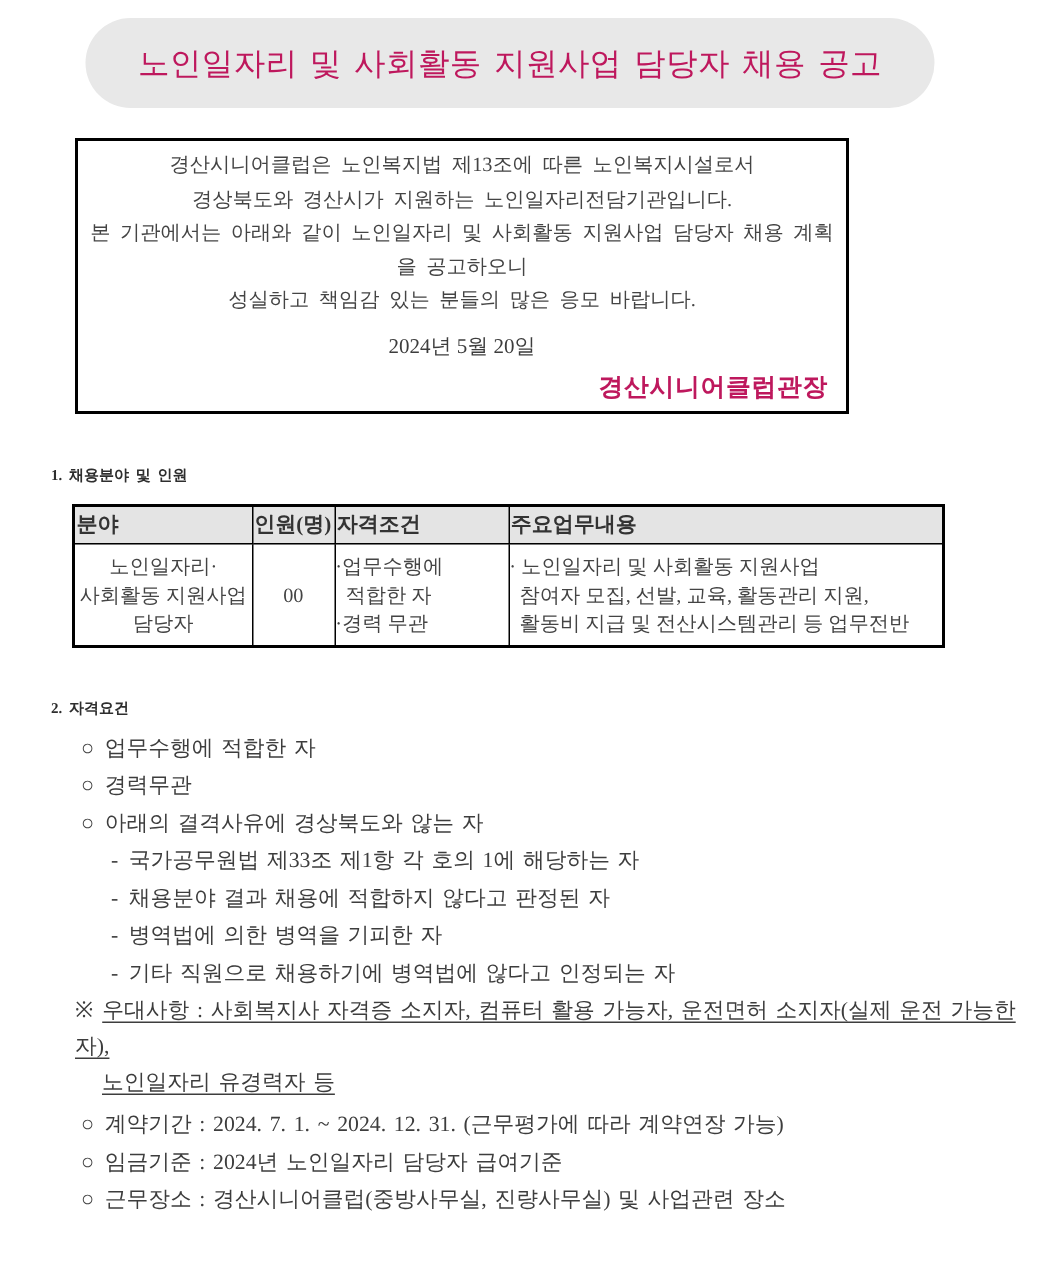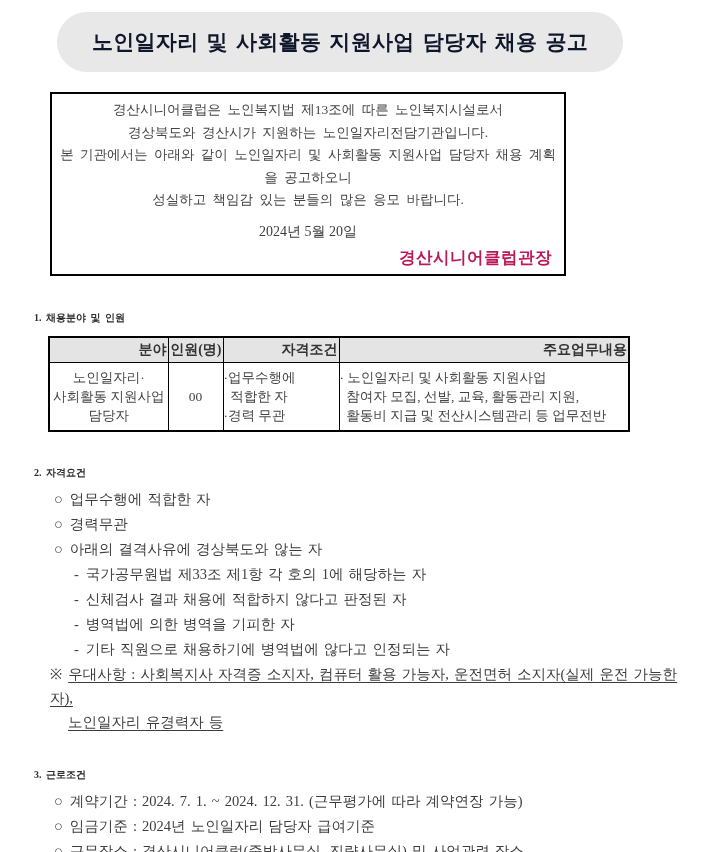--- a/index.html
+++ b/index.html
@@ -11,21 +11,21 @@
     color: #3a3a3a;
   }
   
   .title-box {
     width: 566px; height: 60px; margin: 12px 0 0 57px;
     background: #e8e8e8; border-radius: 31px;
     display: flex; align-items: center; justify-content: center;
   }
   .title-box .title-text {
     font-family: "Liberation Sans", "DejaVu Sans", sans-serif;
-    font-weight: 700; font-size: 21px; color: #0f172a; letter-spacing: 0.3px;
+    font-weight: 400; font-size: 21px; color: #be185d; letter-spacing: 0.3px;
     word-spacing: 2px;
   }
   
   .intro-box {
     width: 516px; margin: 20px 0 0 50px;
     border: 2px solid #000;
     padding: 5px 8px 4px;
     text-align: center; font-size: 13.5px; color: #444;
   }
   .intro-box .line { line-height: 22.5px; word-spacing: 3px; }
@@ -45,21 +45,21 @@
   
   table.recruit {
     margin: 8px 0 0 48px; width: 580px;
     border-collapse: collapse; border: 2px solid #000;
     table-layout: fixed; font-size: 13.5px; color: #444;
   }
   table.recruit th, table.recruit td { border: 1px solid #000; }
   table.recruit th {
     background: #e4e4e4; height: 26px;
     font-weight: 700; font-size: 14px; color: #333;
-    text-align: right; word-spacing: 1px;
+    text-align: left; word-spacing: 1px;
   }
   table.recruit td { line-height: 19px; padding: 5px 0; vertical-align: middle; }
   td.cell-center { text-align: center; white-space: pre-wrap; }
   td.cell-left { text-align: left; padding-left: 7px; white-space: pre-wrap; }
   
   .li {
     margin-left: 54px; line-height: 25px; font-size: 14.5px;
     word-spacing: 1.5px; color: #3d3d3d;
   }
   .li.first { margin-top: 4px; }
@@ -118,24 +118,23 @@
   활동비 지급 및 전산시스템관리 등 업무전반</td>
       </tr>
     </tbody>
   </table>
 
   <div class="sec-heading">2. 자격요건</div>
   <div class="li first"><span class="mk">○</span><span>업무수행에 적합한 자</span></div>
   <div class="li"><span class="mk">○</span><span>경력무관</span></div>
   <div class="li"><span class="mk">○</span><span>아래의 결격사유에 경상북도와 않는 자</span></div>
   <div class="li sub"><span class="mk">-</span><span>국가공무원법 제33조 제1항 각 호의 1에 해당하는 자</span></div>
-  <div class="li sub"><span class="mk">-</span><span>신체검사 결과 채용에 적합하지 않다고 판정된 자</span></div>
+  <div class="li sub"><span class="mk">-</span><span>채용분야 결과 채용에 적합하지 않다고 판정된 자</span></div>
   <div class="li sub"><span class="mk">-</span><span>병역법에 의한 병역을 기피한 자</span></div>
   <div class="li sub"><span class="mk">-</span><span>기타 직원으로 채용하기에 병역법에 않다고 인정되는 자</span></div>
   <div class="note"><span class="mk">※</span><span class="u">우대사항 : 사회복지사 자격증 소지자, 컴퓨터 활용 가능자, 운전면허 소지자(실제 운전 가능한 자),</span></div>
   <div class="note note-cont"><span class="u">노인일자리 유경력자 등</span></div>
 
-  <div class="sec-heading">3. 근로조건</div>
   <div class="li first"><span class="mk">○</span><span>계약기간 : 2024. 7. 1. ~ 2024. 12. 31. (근무평가에 따라 계약연장 가능)</span></div>
   <div class="li"><span class="mk">○</span><span>임금기준 : 2024년 노인일자리 담당자 급여기준</span></div>
   <div class="li"><span class="mk">○</span><span>근무장소 : 경산시니어클럽(중방사무실, 진량사무실) 및 사업관련 장소</span></div>
 
 </div>
 
 </body></html>

